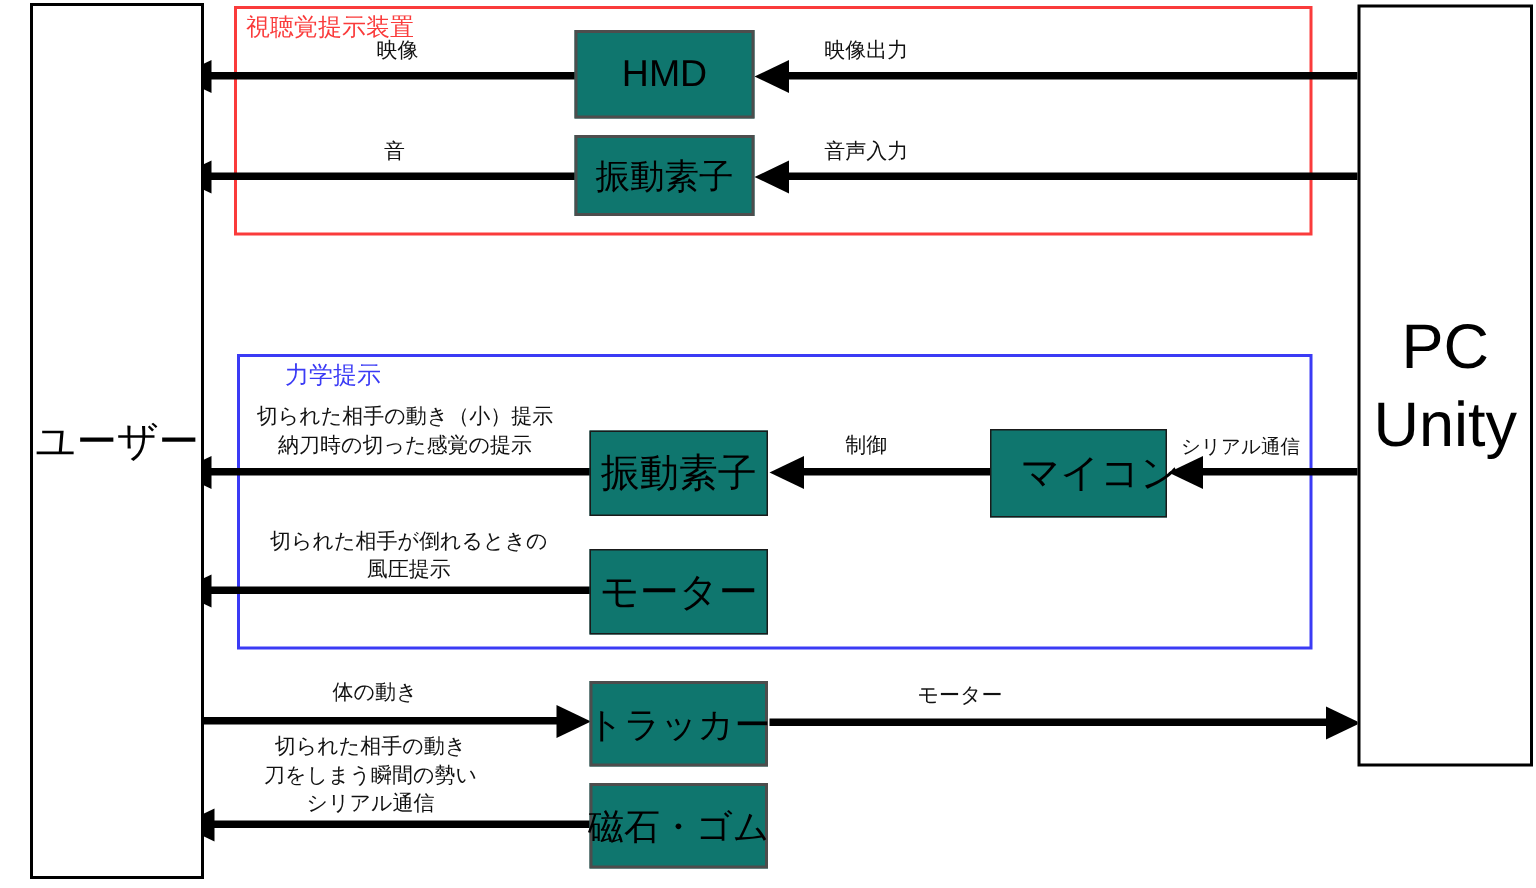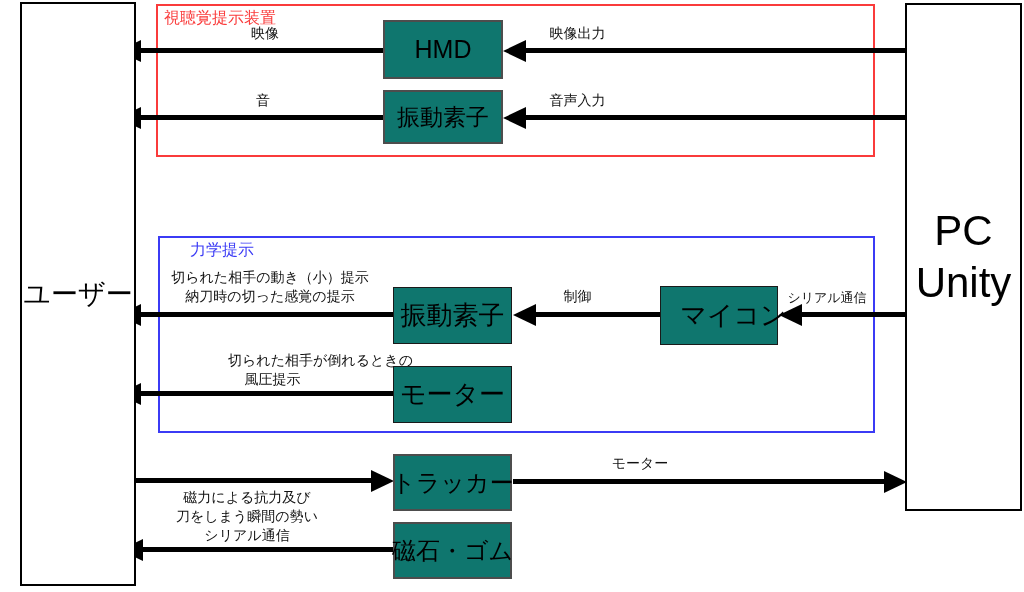--- a/index.html
+++ b/index.html
@@ -96,26 +96,27 @@
   <div class="lbl" style="left:180px;top:25px;width:170px;">映像</div>
   <div class="lbl" style="left:505px;top:25px;width:145px;">映像出力</div>
   <div class="lbl" style="left:178px;top:92px;width:170px;">音</div>
   <div class="lbl" style="left:505px;top:92px;width:145px;">音声入力</div>
 
   <div class="lbl" style="left:155px;top:269px;width:230px;">切られた相手の動き（小）提示</div>
   <div class="lbl" style="left:155px;top:288px;width:230px;">納刀時の切った感覚の提示</div>
   <div class="lbl" style="left:520px;top:288px;width:115px;">制御</div>
   <div class="lbl small" style="left:779px;top:289px;width:96px;">シリアル通信</div>
 
-  <div class="lbl" style="left:160px;top:352px;width:225px;padding-left:48px;">切られた相手が倒れるときの</div>
+  <div class="lbl" style="left:160px;top:352px;width:225px;">切られた相手が倒れるときの</div>
   <div class="lbl" style="left:160px;top:371px;width:225px;">風圧提示</div>
 
+  <div class="lbl" style="left:165px;top:453px;width:170px;">体の動き</div>
   <div class="lbl" style="left:555px;top:455px;width:170px;">モーター</div>
 
-  <div class="lbl" style="left:132px;top:489px;width:230px;">磁力による抗力及び</div>
+  <div class="lbl" style="left:132px;top:489px;width:230px;">切られた相手の動き</div>
   <div class="lbl" style="left:132px;top:508px;width:230px;">刀をしまう瞬間の勢い</div>
   <div class="lbl" style="left:132px;top:527px;width:230px;">シリアル通信</div>
 
   <div class="node" style="left:383px;top:20px;width:120px;height:59px;font-size:25px;">
     <span>HMD</span>
   </div>
   <div class="node" style="left:383px;top:90px;width:120px;height:54px;font-size:23px;">
     <span>振動素子</span>
   </div>
   <div class="node thin" style="left:393px;top:287px;width:119px;height:57px;font-size:26px;">

